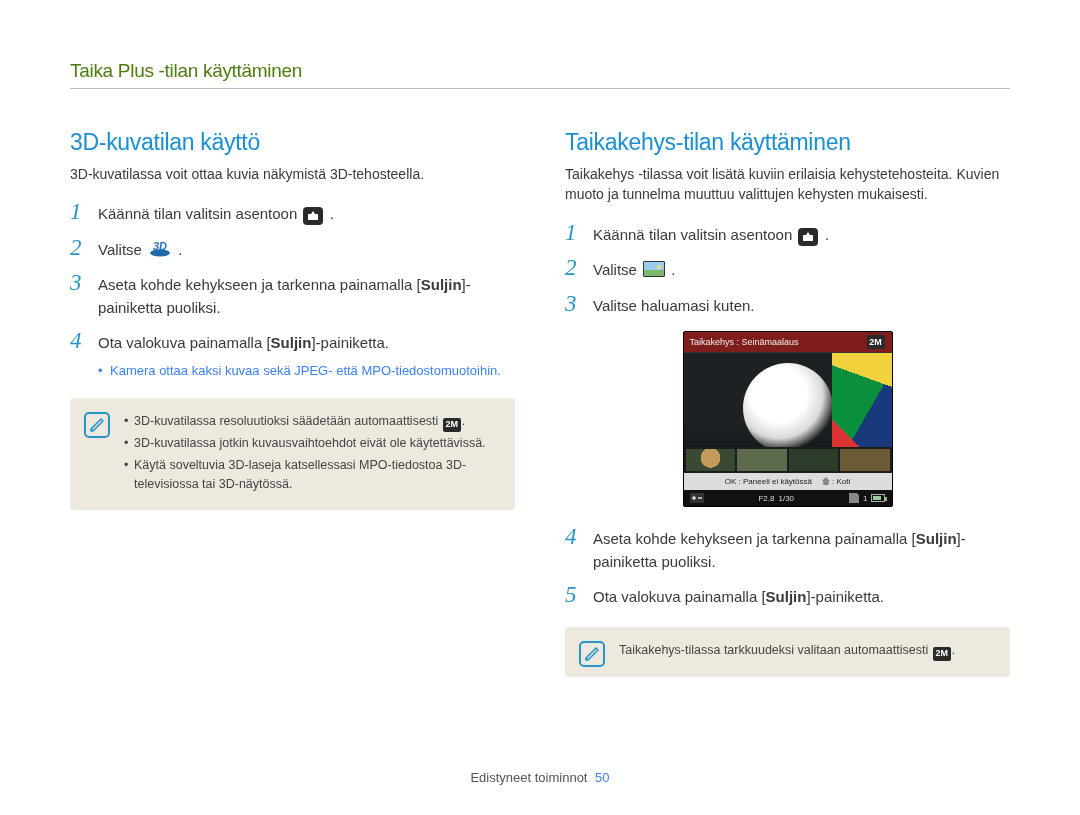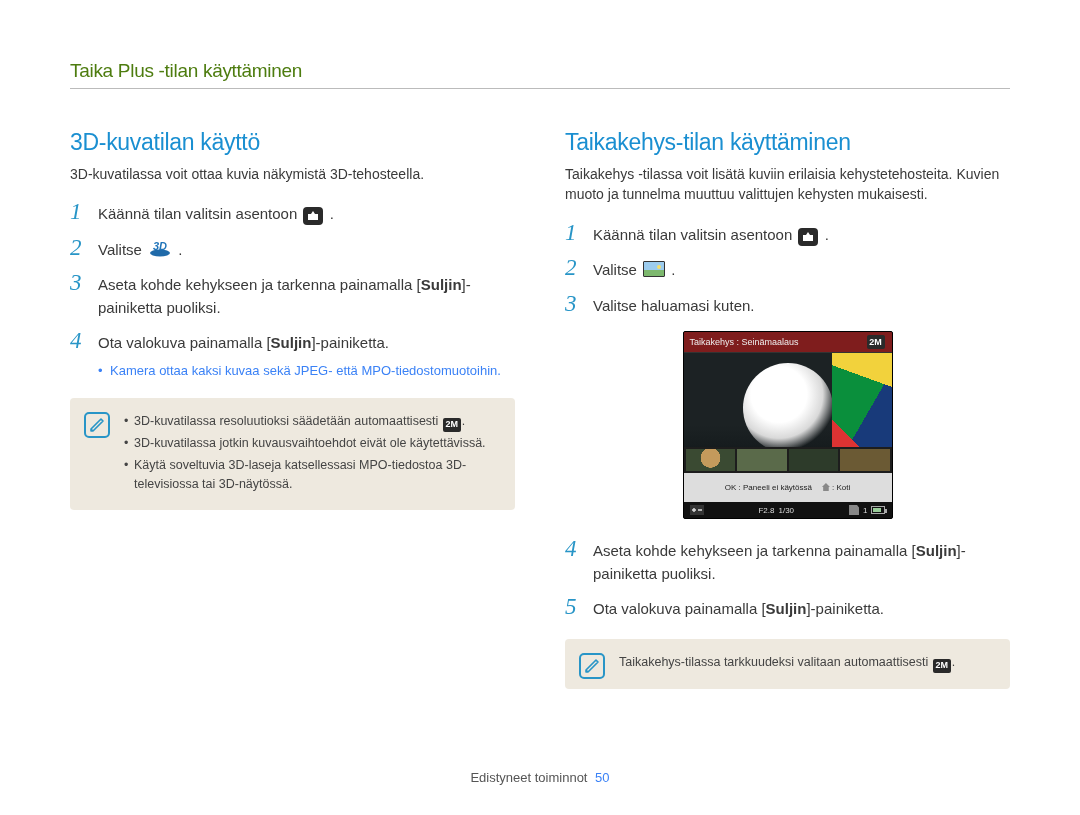--- a/index.html
+++ b/index.html
@@ -213,21 +213,21 @@
     }
     .scr-thumb{
       flex:1; background:#3a4a32;
       background-image: radial-gradient(circle at 50% 40%, #c49a5c 0 35%, transparent 36%);
     }
     .scr-thumb:nth-child(2){background:#5a6a4a}
     .scr-thumb:nth-child(3){background:#2d3b2a}
     .scr-thumb:nth-child(4){background:#6b5a34}
     .scr-footer1{
       background:#ddd; color:#222; font-size:8px;
-      display:flex; justify-content:center; gap:10px; padding:10px 4px;
+      display:flex; justify-content:center; gap:10px; padding:4px 4px;
     }
     .scr-footer2{
       background:#111; color:#ddd; font-size:8px;
       display:flex; align-items:center; gap:8px; padding:3px 6px;
       justify-content:space-between;
     }
     .house-icon{
       display:inline-block;width:8px;height:8px;
       background:#888; clip-path: polygon(50% 0,100% 50%,85% 50%,85% 100%,15% 100%,15% 50%,0 50%);
       vertical-align:-1px; margin-right:2px;

